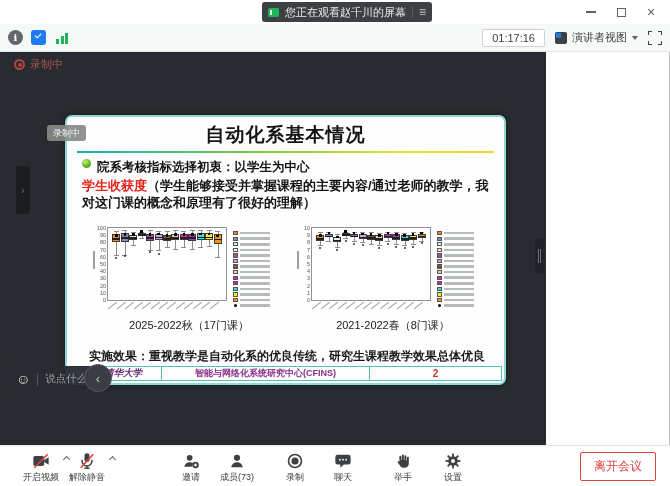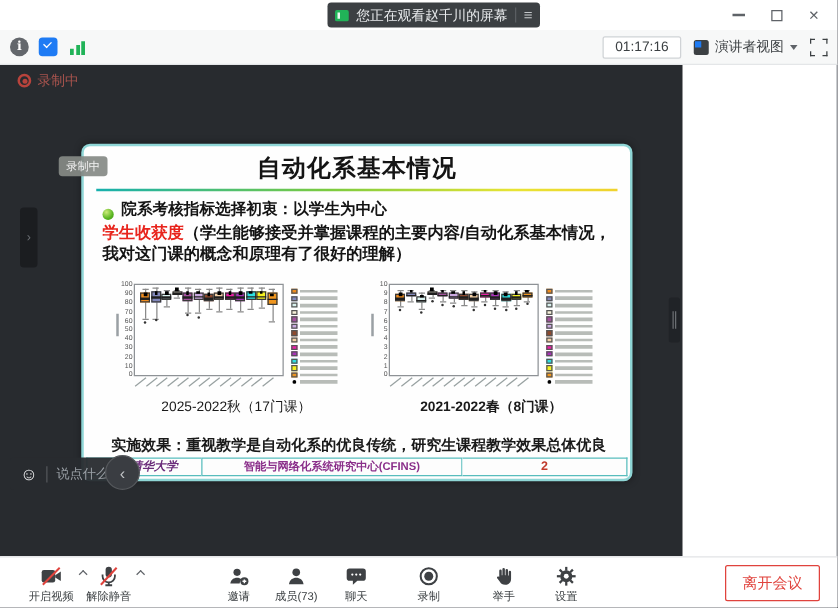--- a/index.html
+++ b/index.html
@@ -59,21 +59,21 @@
   .right-handle i { width:1px; height:14px; background:#6a6e72; display:block; }
 
   
   .slide { position:absolute; left:65px; top:63px; width:441px; height:270px; background:#fefefe;
            border:2px solid #8fd6d6; border-radius:7px; box-shadow:0 0 6px rgba(0,0,0,.35); }
   .slide-badge { position:absolute; left:-20px; top:8px; background:rgba(134,138,133,.92); color:#f3f3f3;
                  font-size:9px; padding:1.5px 6px; border-radius:3px; z-index:5; }
   .slide-title { position:absolute; top:5px; left:0; right:0; text-align:center; font-size:19px; font-weight:bold; color:#141414; letter-spacing:1px; }
   .title-rule { position:absolute; top:34px; left:10px; right:10px; height:2px;
                 background:linear-gradient(90deg,#17b0ae,#7ccb3e 45%,#e8e434 80%,#f0d22e); }
-  .bullet-row { position:absolute; top:42px; left:15px; display:flex; align-items:flex-end; gap:6px; }
+  .bullet-row { position:absolute; top:42px; left:15px; display:flex; align-items:flex-start; gap:6px; }
   .bullet-dot { width:9px; height:9px; border-radius:50%; background:radial-gradient(circle at 35% 30%,#cdeb7a,#58b520 60%,#3f8f12); }
   .bullet-text { font-size:12.5px; font-weight:600; color:#141414; }
   .para { position:absolute; top:60px; left:15px; width:414px; font-size:13px; line-height:17px; font-weight:bold; color:#141414; }
   .para .hl { color:#e8241c; }
 
   
   .charts-row { position:absolute; top:106px; left:0; right:0; height:92px; }
   .chart { position:absolute; top:0; width:196px; height:92px; }
   .chart.c0 { left:24px; } .chart.c1 { left:228px; }
   .plot { position:absolute; left:16px; top:4px; width:120px; height:74px; background:#fff; border:1px solid #8e9296; }
@@ -86,21 +86,21 @@
   .meandot { position:absolute; width:2.5px; height:2.5px; background:#000; }
   .odot { position:absolute; width:2px; height:2px; border-radius:50%; background:#333; }
   .xstub { position:absolute; width:11px; height:1.2px; background:#97a0a0; transform:rotate(-38deg); }
   .legend { position:absolute; left:142px; top:8px; width:50px; display:flex; flex-direction:column; gap:1.4px; }
   .lrow { display:flex; align-items:center; gap:2px; height:4.2px; }
   .lchip { width:4.5px; height:4.2px; border:0.5px solid #555; flex:none; }
   .ldot { width:3px; height:3px; border-radius:50%; background:#000; flex:none; margin:0 .75px; }
   .lbar { height:2.6px; width:30px; background:#b8bcb8; }
 
   .caption { position:absolute; top:201px; width:196px; text-align:center; font-size:11px; color:#1a1a1a; }
-  .caption.cap0 { left:24px; } .caption.cap1 { left:228px;font-weight:bold; }
+  .caption.cap0 { left:24px; } .caption.cap1 { left:228px; }
   .effect-line { position:absolute; top:231px; left:22px; font-size:12px; font-weight:600; color:#1a1a1a; }
 
   .slide-footer { position:absolute; left:2px; right:2px; bottom:2px; height:15px; display:flex; }
   .sf-cell { border:1px solid #58bdbd; display:flex; align-items:center; justify-content:center; background:#fdfdfd; }
   .sf-left { width:92px; gap:4px; border-right:none; }
   .sf-center { flex:1; font-size:9px; font-weight:600; color:#8a2f8a; }
   .sf-right { width:132px; font-size:10px; font-weight:bold; color:#c0392b; border-left:none; }
   .thu-seal { width:11px; height:11px; border-radius:50%; background:radial-gradient(circle,#9a5aa0 30%,#5e2369); }
   .thu-name { font-family:"DejaVu Serif",serif; font-style:italic; font-size:9.5px; color:#6b2d7b; font-weight:bold; }
 
@@ -196,21 +196,21 @@
 
     <div class="slide">
       <div class="slide-badge">录制中</div>
       <div class="slide-title">自动化系基本情况</div>
       <div class="title-rule"></div>
       <div class="bullet-row">
         <span class="bullet-dot"></span>
         <span class="bullet-text">院系考核指标选择初衷：以学生为中心</span>
       </div>
       <div class="para">
-        <span class="hl">学生收获度</span><span>（学生能够接受并掌握课程的主要内容/自动化系基本情况，我对这门课的概念和原理有了很好的理解）</span>
+        <span class="hl">学生收获度</span><span>（学生能够接受并掌握课程的主要内容/通过老师的教学，我对这门课的概念和原理有了很好的理解）</span>
       </div>
 
       <div class="charts-row">
         <div class="chart c0">
           <span class="ylab-stub"></span>
           <div class="plot">
               <div class="ytick" style="top: 69px;">0</div>
               <div class="ytick" style="top: 61.8px;">10</div>
               <div class="ytick" style="top: 54.6px;">20</div>
               <div class="ytick" style="top: 47.4px;">30</div>
@@ -615,36 +615,36 @@
     </div>
 
     <div class="tb-item">
       <svg viewBox="0 0 20 20">
         <circle cx="10" cy="6.5" r="3.4" fill="#3e4144"></circle>
         <path d="M3.5 17c.6-3.8 3.3-5.7 6.5-5.7s5.9 1.9 6.5 5.7z" fill="#3e4144"></path>
       </svg>
       <span class="tb-label">成员(73)</span>
     </div>
 
+    <div class="tb-item" style="margin-left:12px">
+      <svg viewBox="0 0 20 20">
+        <circle cx="10" cy="10" r="7.2" fill="none" stroke="#3e4144" stroke-width="1.8"></circle>
+        <circle cx="10" cy="10" r="4" fill="#3e4144"></circle>
+      </svg>
+      <span class="tb-label">录制</span>
+    </div>
+
     <div class="tb-item" style="margin-left:2px">
       <svg viewBox="0 0 20 20">
         <path d="M4 3h12a2.5 2.5 0 0 1 2.5 2.5v6A2.5 2.5 0 0 1 16 14h-5l-4 3.5V14H4a2.5 2.5 0 0 1-2.5-2.5v-6A2.5 2.5 0 0 1 4 3z" fill="#3e4144"></path>
         <circle cx="6.5" cy="8.5" r="1" fill="#fff"></circle>
           <circle cx="10" cy="8.5" r="1" fill="#fff"></circle>
           <circle cx="13.5" cy="8.5" r="1" fill="#fff"></circle>
       </svg>
       <span class="tb-label">聊天</span>
-    </div>
-
-    <div class="tb-item" style="margin-left:12px">
-      <svg viewBox="0 0 20 20">
-        <circle cx="10" cy="10" r="7.2" fill="none" stroke="#3e4144" stroke-width="1.8"></circle>
-        <circle cx="10" cy="10" r="4" fill="#3e4144"></circle>
-      </svg>
-      <span class="tb-label">录制</span>
     </div>
 
     <div class="tb-item" style="margin-left:14px">
       <svg viewBox="0 0 20 20">
         <path d="M6 10.5V5.2a1.1 1.1 0 0 1 2.2 0V9h.6V3.8a1.1 1.1 0 0 1 2.2 0V9h.6V4.6a1.1 1.1 0 0 1 2.2 0v4.8h.6V6.2a1.05 1.05 0 0 1 2.1 0v6.2c0 3.1-2.2 5.2-5.2 5.2-2.4 0-3.8-1-4.9-2.9L4 11.6a1.2 1.2 0 0 1 2-1.1z" fill="#3e4144"></path>
       </svg>
       <span class="tb-label">举手</span>
     </div>
 
 

